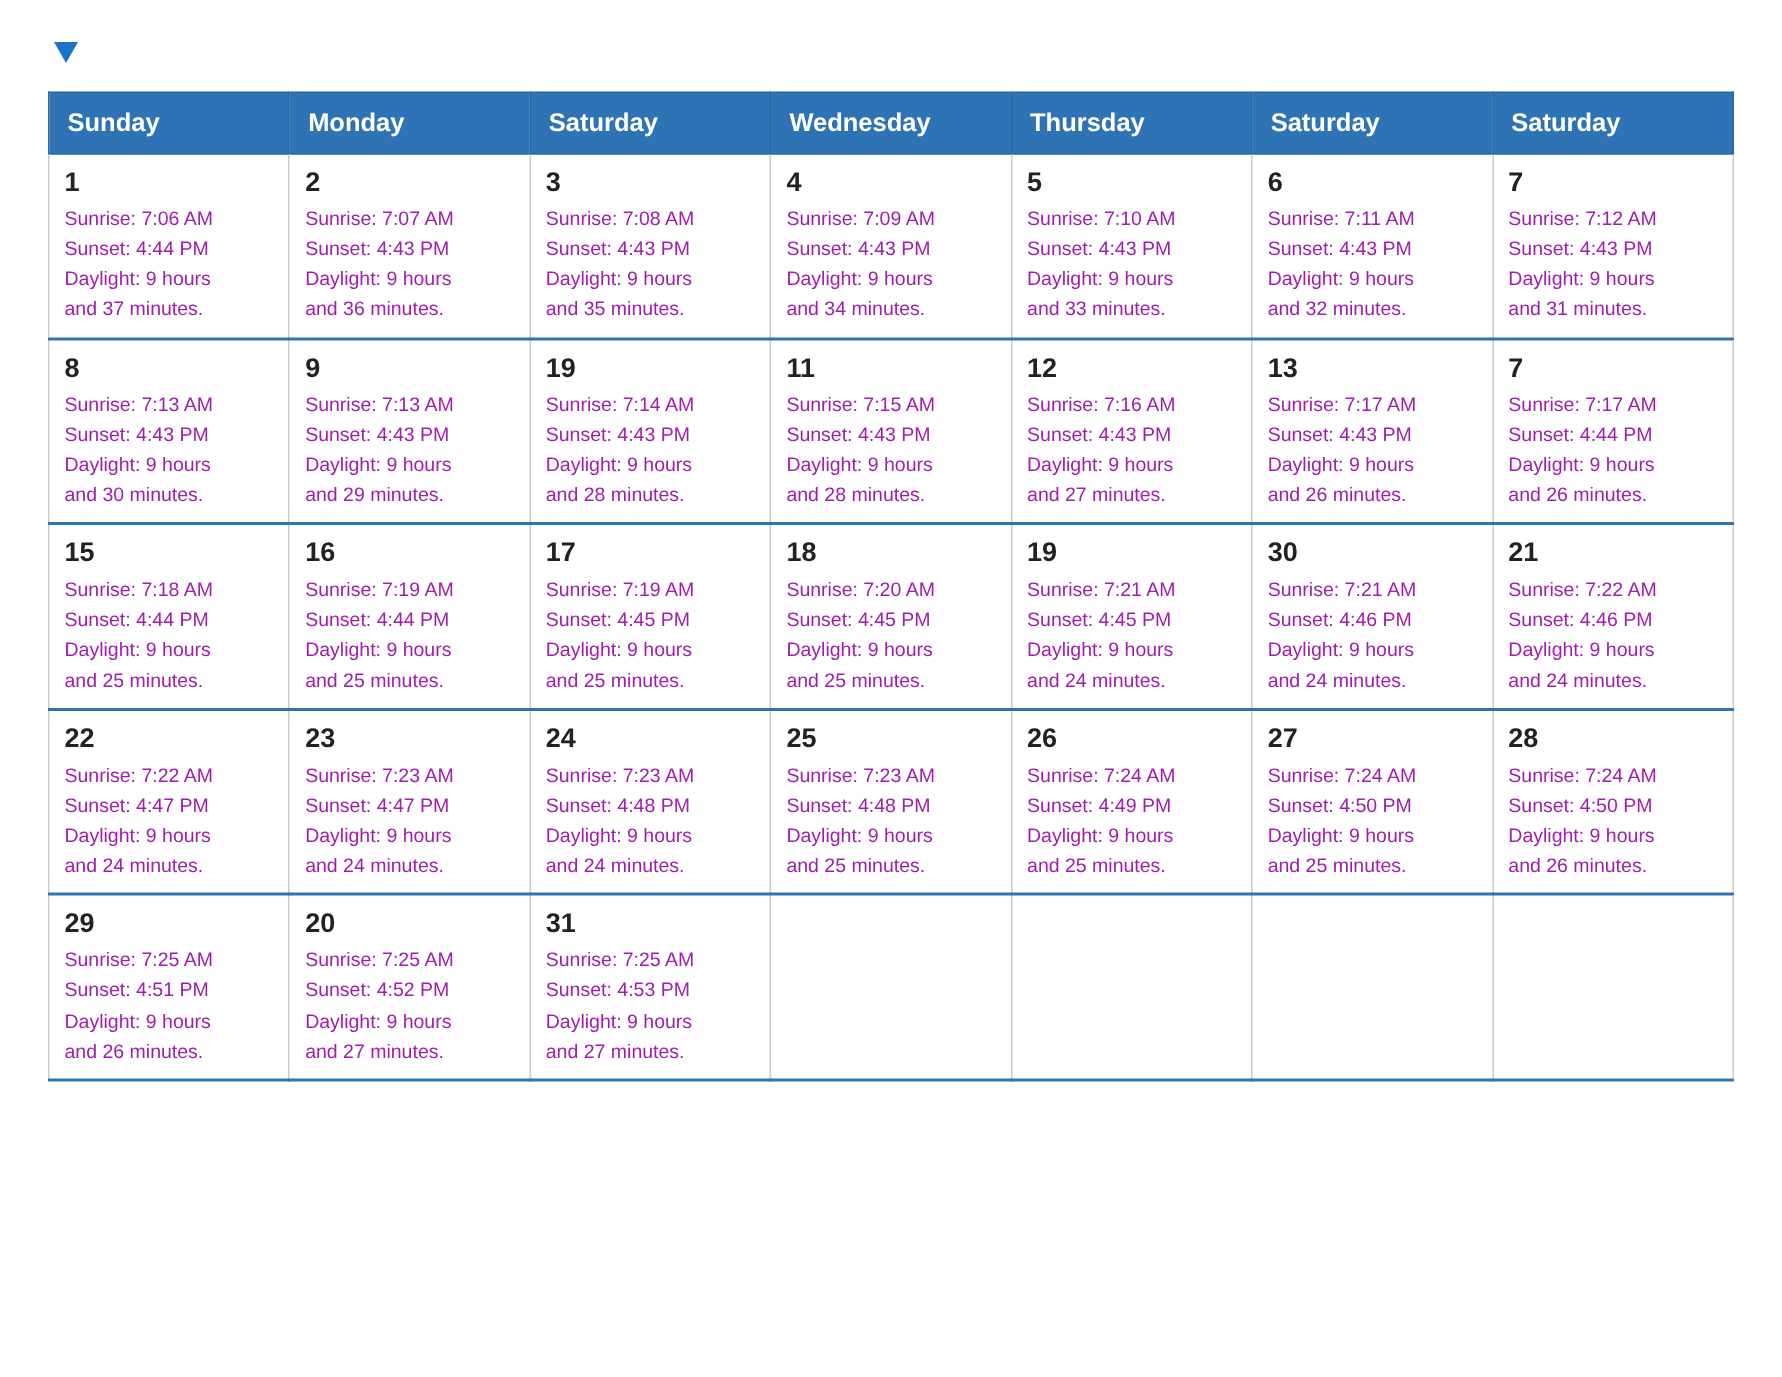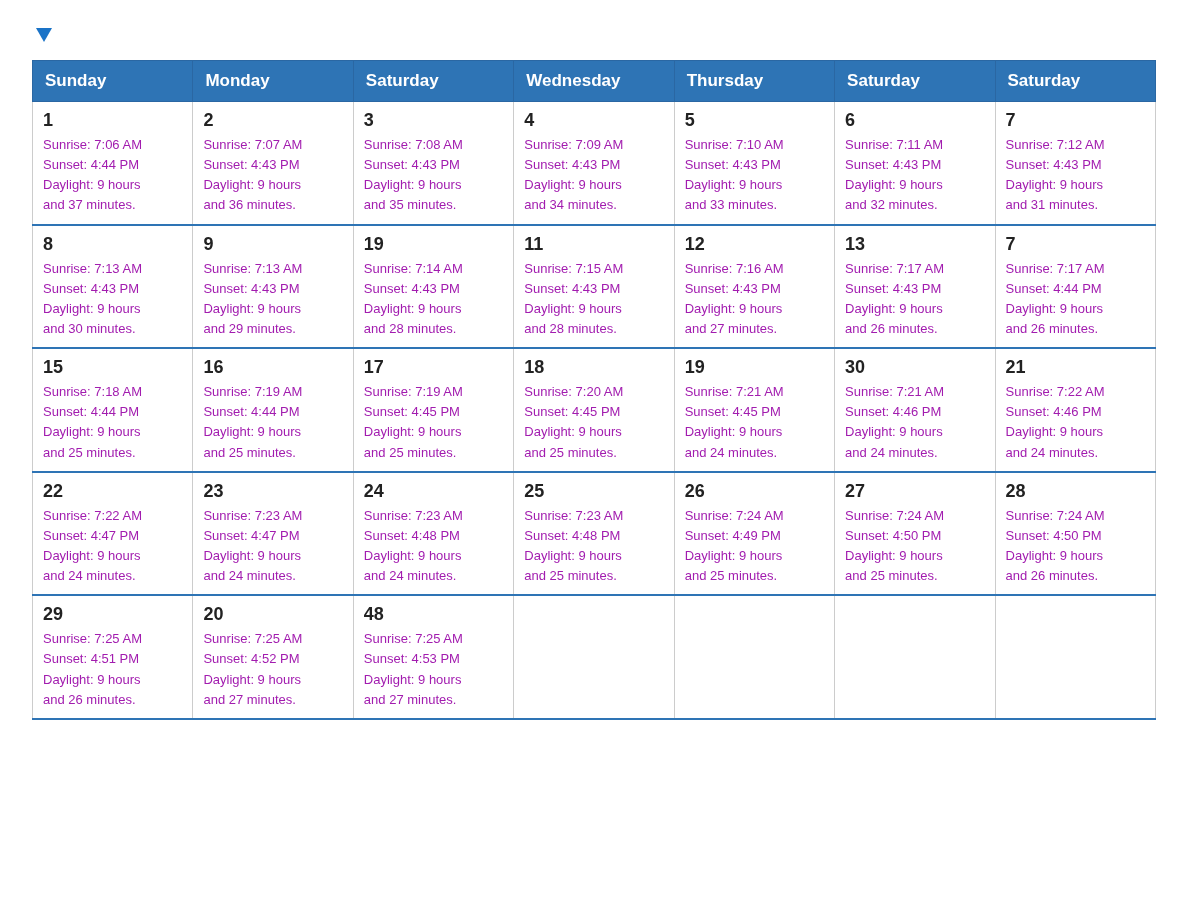--- a/index.html
+++ b/index.html
@@ -366,21 +366,21 @@
       </td>
         <td>
         <span class="day-num">20</span>
         <div class="day-info">
           Sunrise: 7:25 AM<br>
           Sunset: 4:52 PM<br>
           Daylight: 9 hours<br>and 27 minutes.
         </div>
       </td>
         <td>
-        <span class="day-num">48</span>
+        <span class="day-num">31</span>
         <div class="day-info">
           Sunrise: 7:25 AM<br>
           Sunset: 4:53 PM<br>
           Daylight: 9 hours<br>and 27 minutes.
         </div>
       </td>
         <td class="empty-cell"></td>
         <td class="empty-cell"></td>
         <td class="empty-cell"></td>
         <td class="empty-cell"></td>

